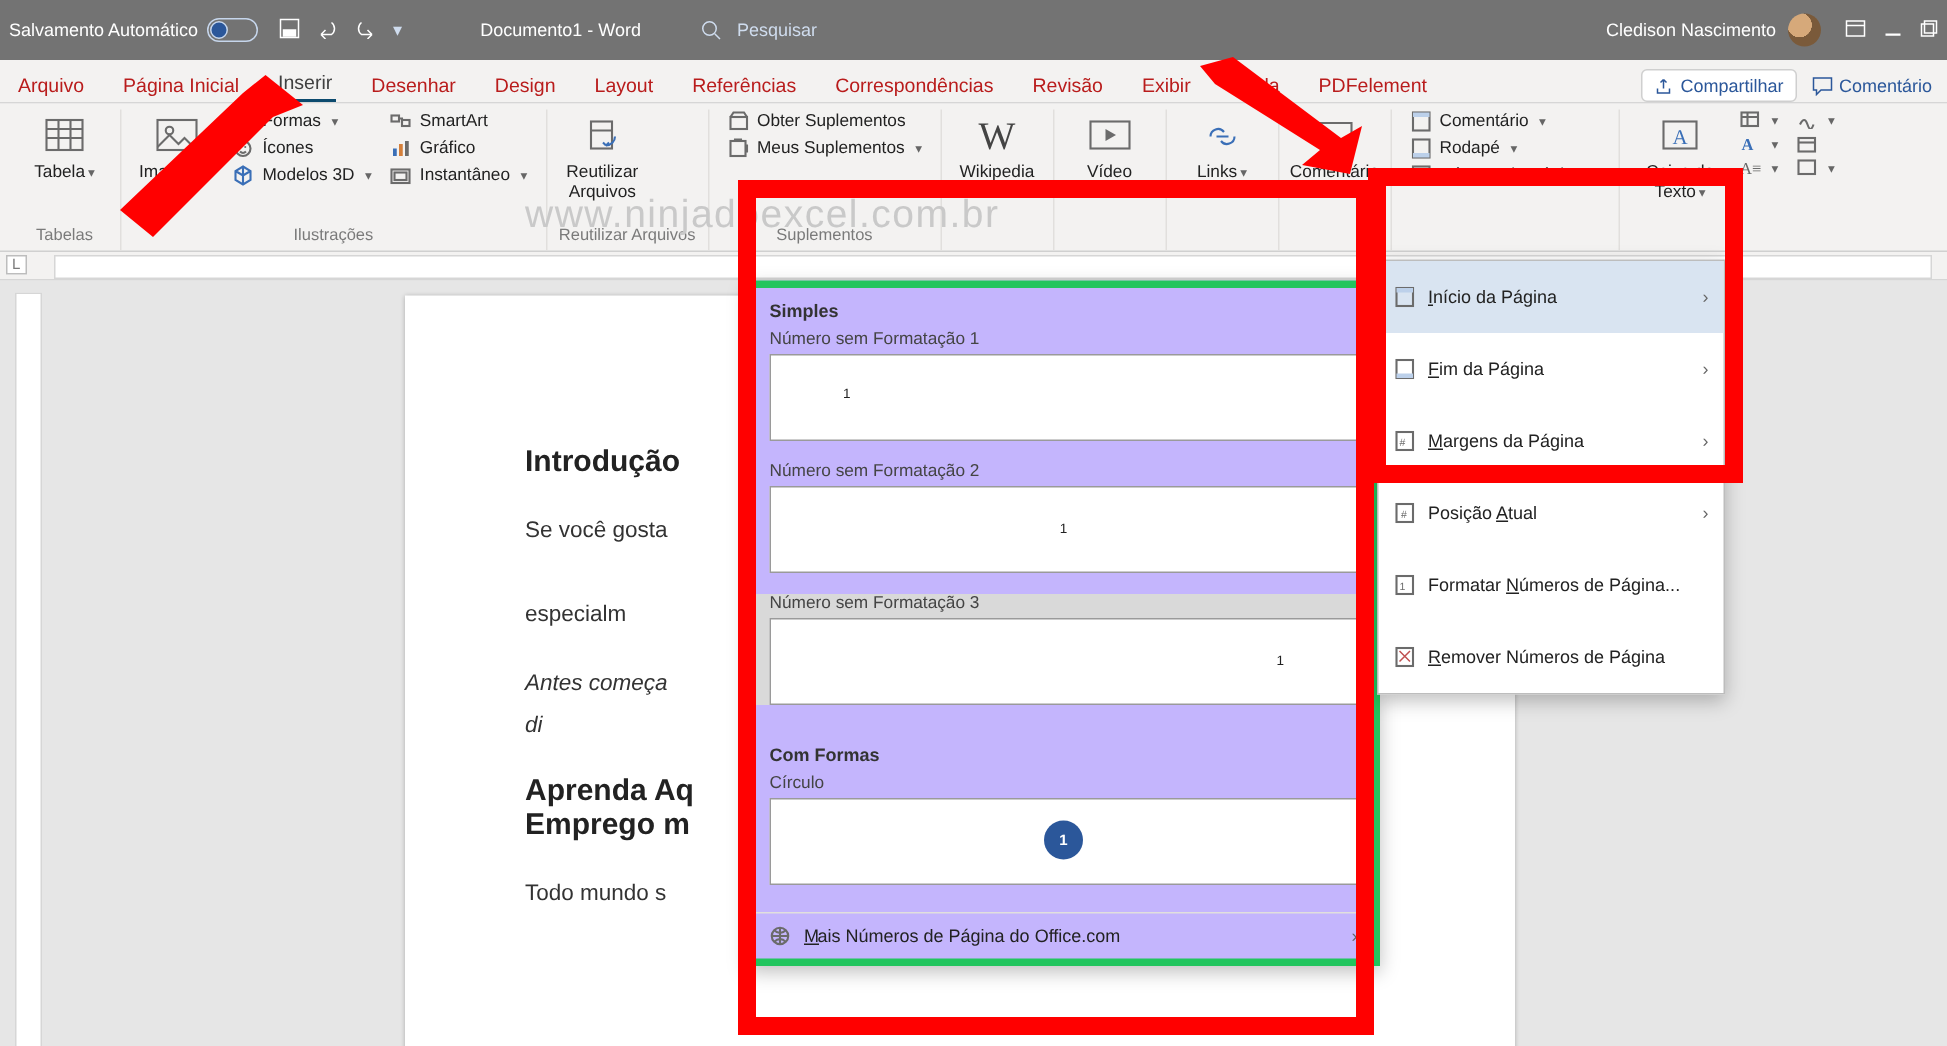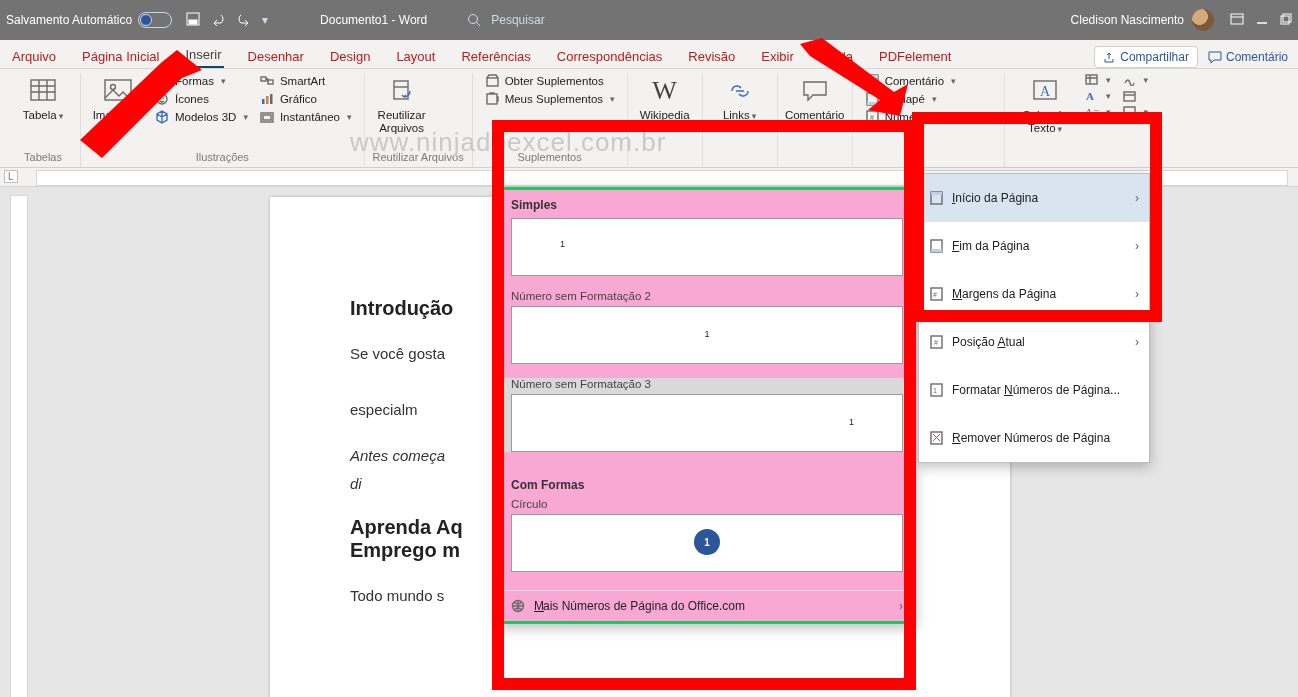--- a/index.html
+++ b/index.html
@@ -42,21 +42,21 @@
   .vruler{position:absolute;left:10px;top:8px;bottom:0;width:16px;background:#fff;border:1px solid #d6d6d6}
   .page{position:absolute;left:270px;top:10px;width:740px;height:900px;background:#fff;box-shadow:0 0 3px rgba(0,0,0,.25)}
   .page .content{padding:100px 80px 0 80px}
   .page h2{font-size:20px;margin:0 0 20px 0;color:#222}
   .page p{font-size:15px;line-height:28px;color:#333;margin:0 0 18px 0}
   .page p.it{font-style:italic}
   .u{text-decoration:underline}
   
   .redbox{position:absolute;border:12px solid #ff0000;box-sizing:border-box;z-index:40;pointer-events:none}
   .arrow{position:absolute;z-index:41;pointer-events:none}
-  .gallery{position:absolute;left:498px;top:120px;width:412px;background:#f9a8d4;border:3px solid #22c55e;box-shadow:0 4px 12px rgba(0,0,0,.25);z-index:30}
+  .gallery{position:absolute;left:498px;top:120px;width:412px;background:#c4b5fd;border:5px solid #22c55e;box-shadow:0 4px 12px rgba(0,0,0,.25);z-index:30}
   .gal-sec{padding:8px 10px 4px 10px}
   .gal-sec .sec-title{font-weight:600;font-size:12px;color:#333;margin-bottom:6px}
   .opt{margin:4px 0 14px 0}
   .opt .opt-title{font-size:11.5px;color:#444;margin-bottom:4px}
   .preview{border:1px solid #9a9a9a;height:56px;position:relative;background:#fff}
   .preview.small1::after{content:"1";position:absolute;left:48px;top:20px;font-size:9px}
   .preview.center1::after{content:"1";position:absolute;left:50%;top:22px;transform:translateX(-50%);font-size:9px}
   .preview.right1::after{content:"1";position:absolute;right:48px;top:22px;font-size:9px}
   .opt.sel{background:#d9d9d9;margin-left:-10px;margin-right:-10px;padding:0 10px}
   .opt.sel .preview{background:#fff}
@@ -284,20 +284,34 @@
   <div class="group">
     <div class="body">
       <div class="big">
         <div class="ico" style="font-family:serif;font-size:26px;color:#444">W</div>
         <div class="btxt">Wikipedia</div>
       </div>
     </div>
     <div class="label"></div>
   </div>
 
+  <div class="group">
+    <div class="body">
+      <div class="big">
+        <div class="ico">
+            <svg width="30" height="24">
+              <rect x="2" y="2" width="26" height="18" class="ic-path"></rect>
+              <path d="M12 7v8l7-4z" fill="#6b6b6b"></path>
+            </svg>
+          </div>
+        <div class="btxt">Vídeo Online</div>
+      </div>
+    </div>
+    <div class="label"></div>
+  </div>
 
   <div class="group">
     <div class="body">
       <div class="big">
         <div class="ico">
             <svg width="28" height="24">
               <path d="M6 12a5 5 0 0 1 9-3M22 12a5 5 0 0 1-9 3M10 12h8" class="ic-blue"></path>
             </svg>
           </div>
         <div class="btxt"><span>Links</span><span class="caret">▾</span></div>
@@ -424,20 +438,21 @@
       <p class="it"><span>Antes começa</span><span style="visibility:hidden">xxxxxxxxxxxxxxxxxxxxxxxxxxxxxxxxxxxxxxxx</span><span class="u">criar um currículo</span><span> ou di</span><span style="visibility:hidden">xxxxxxxxxxxxxxxxxxxxxxxxxx</span><span>volvemos artigos com es</span></p>
       <h2><span>Aprenda Aq</span><br><span>Emprego m</span></h2>
       <p><span>Todo mundo s</span><span style="visibility:hidden">xxxxxxxxxxxxxxxxxxxxxxxxxxxxxxxxxxxxxxxx</span><span>m salário, plano de saúde</span></p>
     </div>
   </div>
 
   <div class="gallery" style="left:498px;top:0">
     <div class="gal-sec">
       <div class="sec-title">Simples</div>
       <div class="opt">
+        <div class="opt-title">Número sem Formatação 1</div>
         <div class="preview small1"></div>
       </div>
       <div class="opt">
         <div class="opt-title">Número sem Formatação 2</div>
         <div class="preview center1"></div>
       </div>
       <div class="opt sel">
         <div class="opt-title">Número sem Formatação 3</div>
         <div class="preview right1"></div>
       </div>

